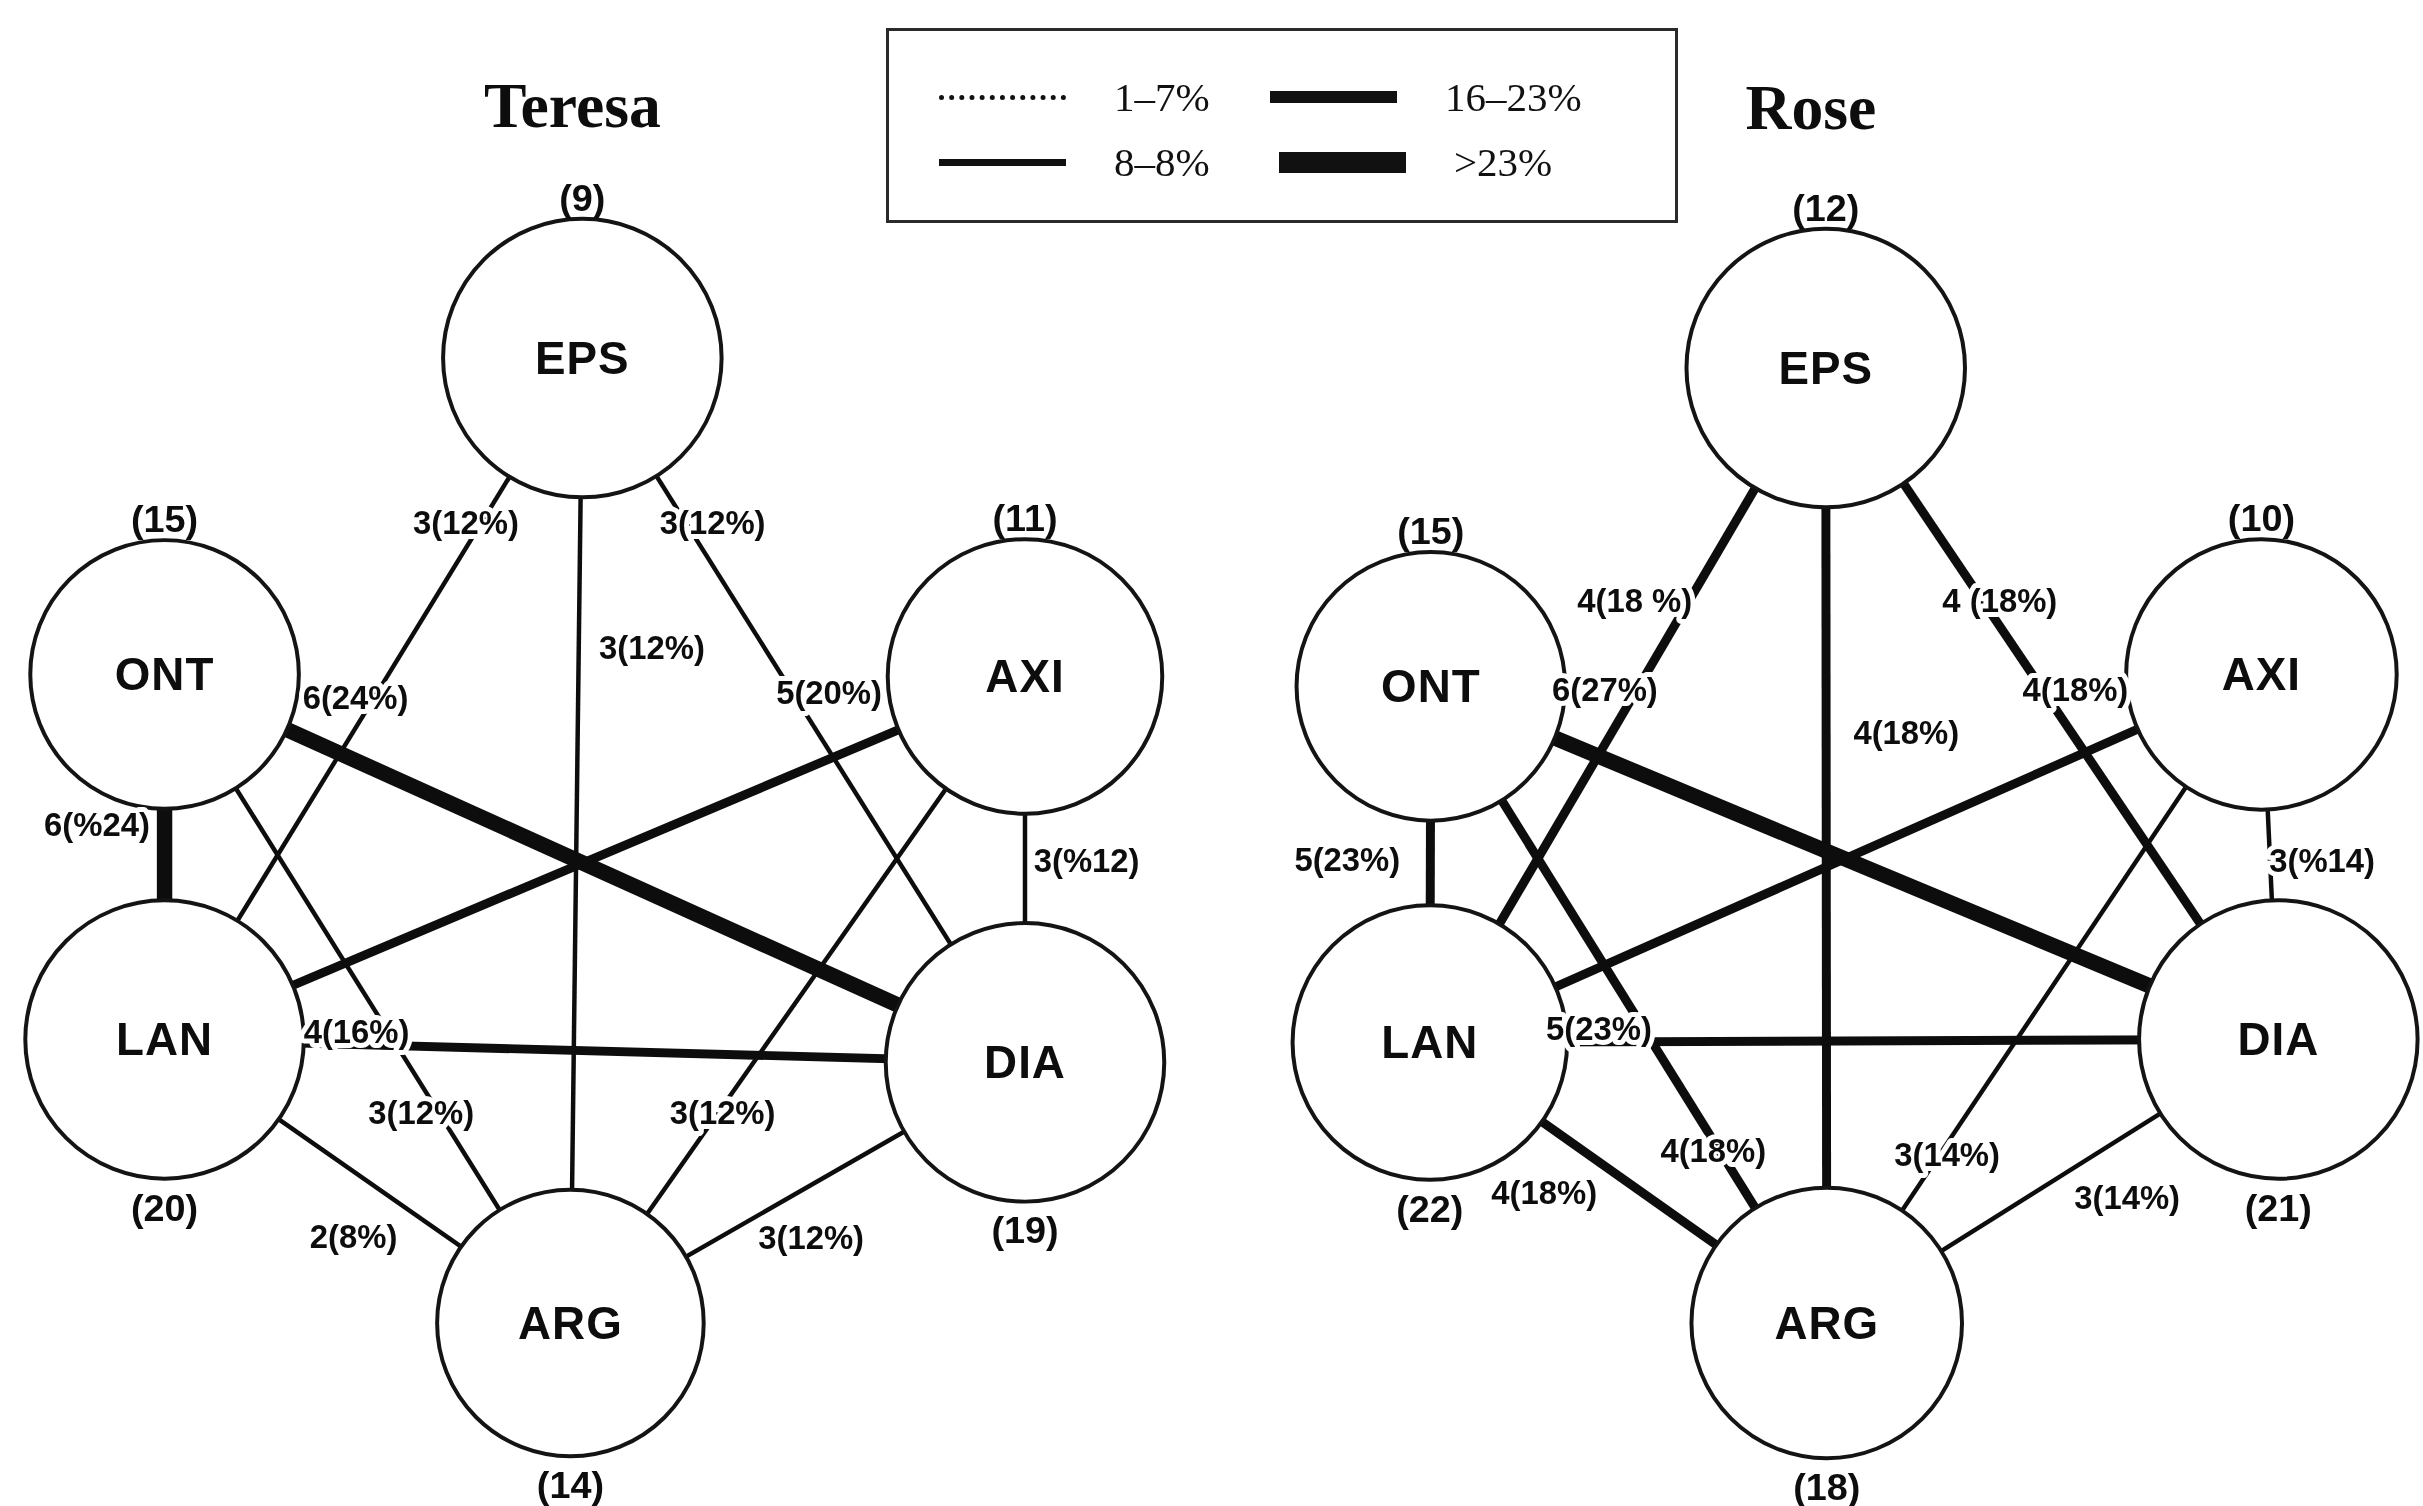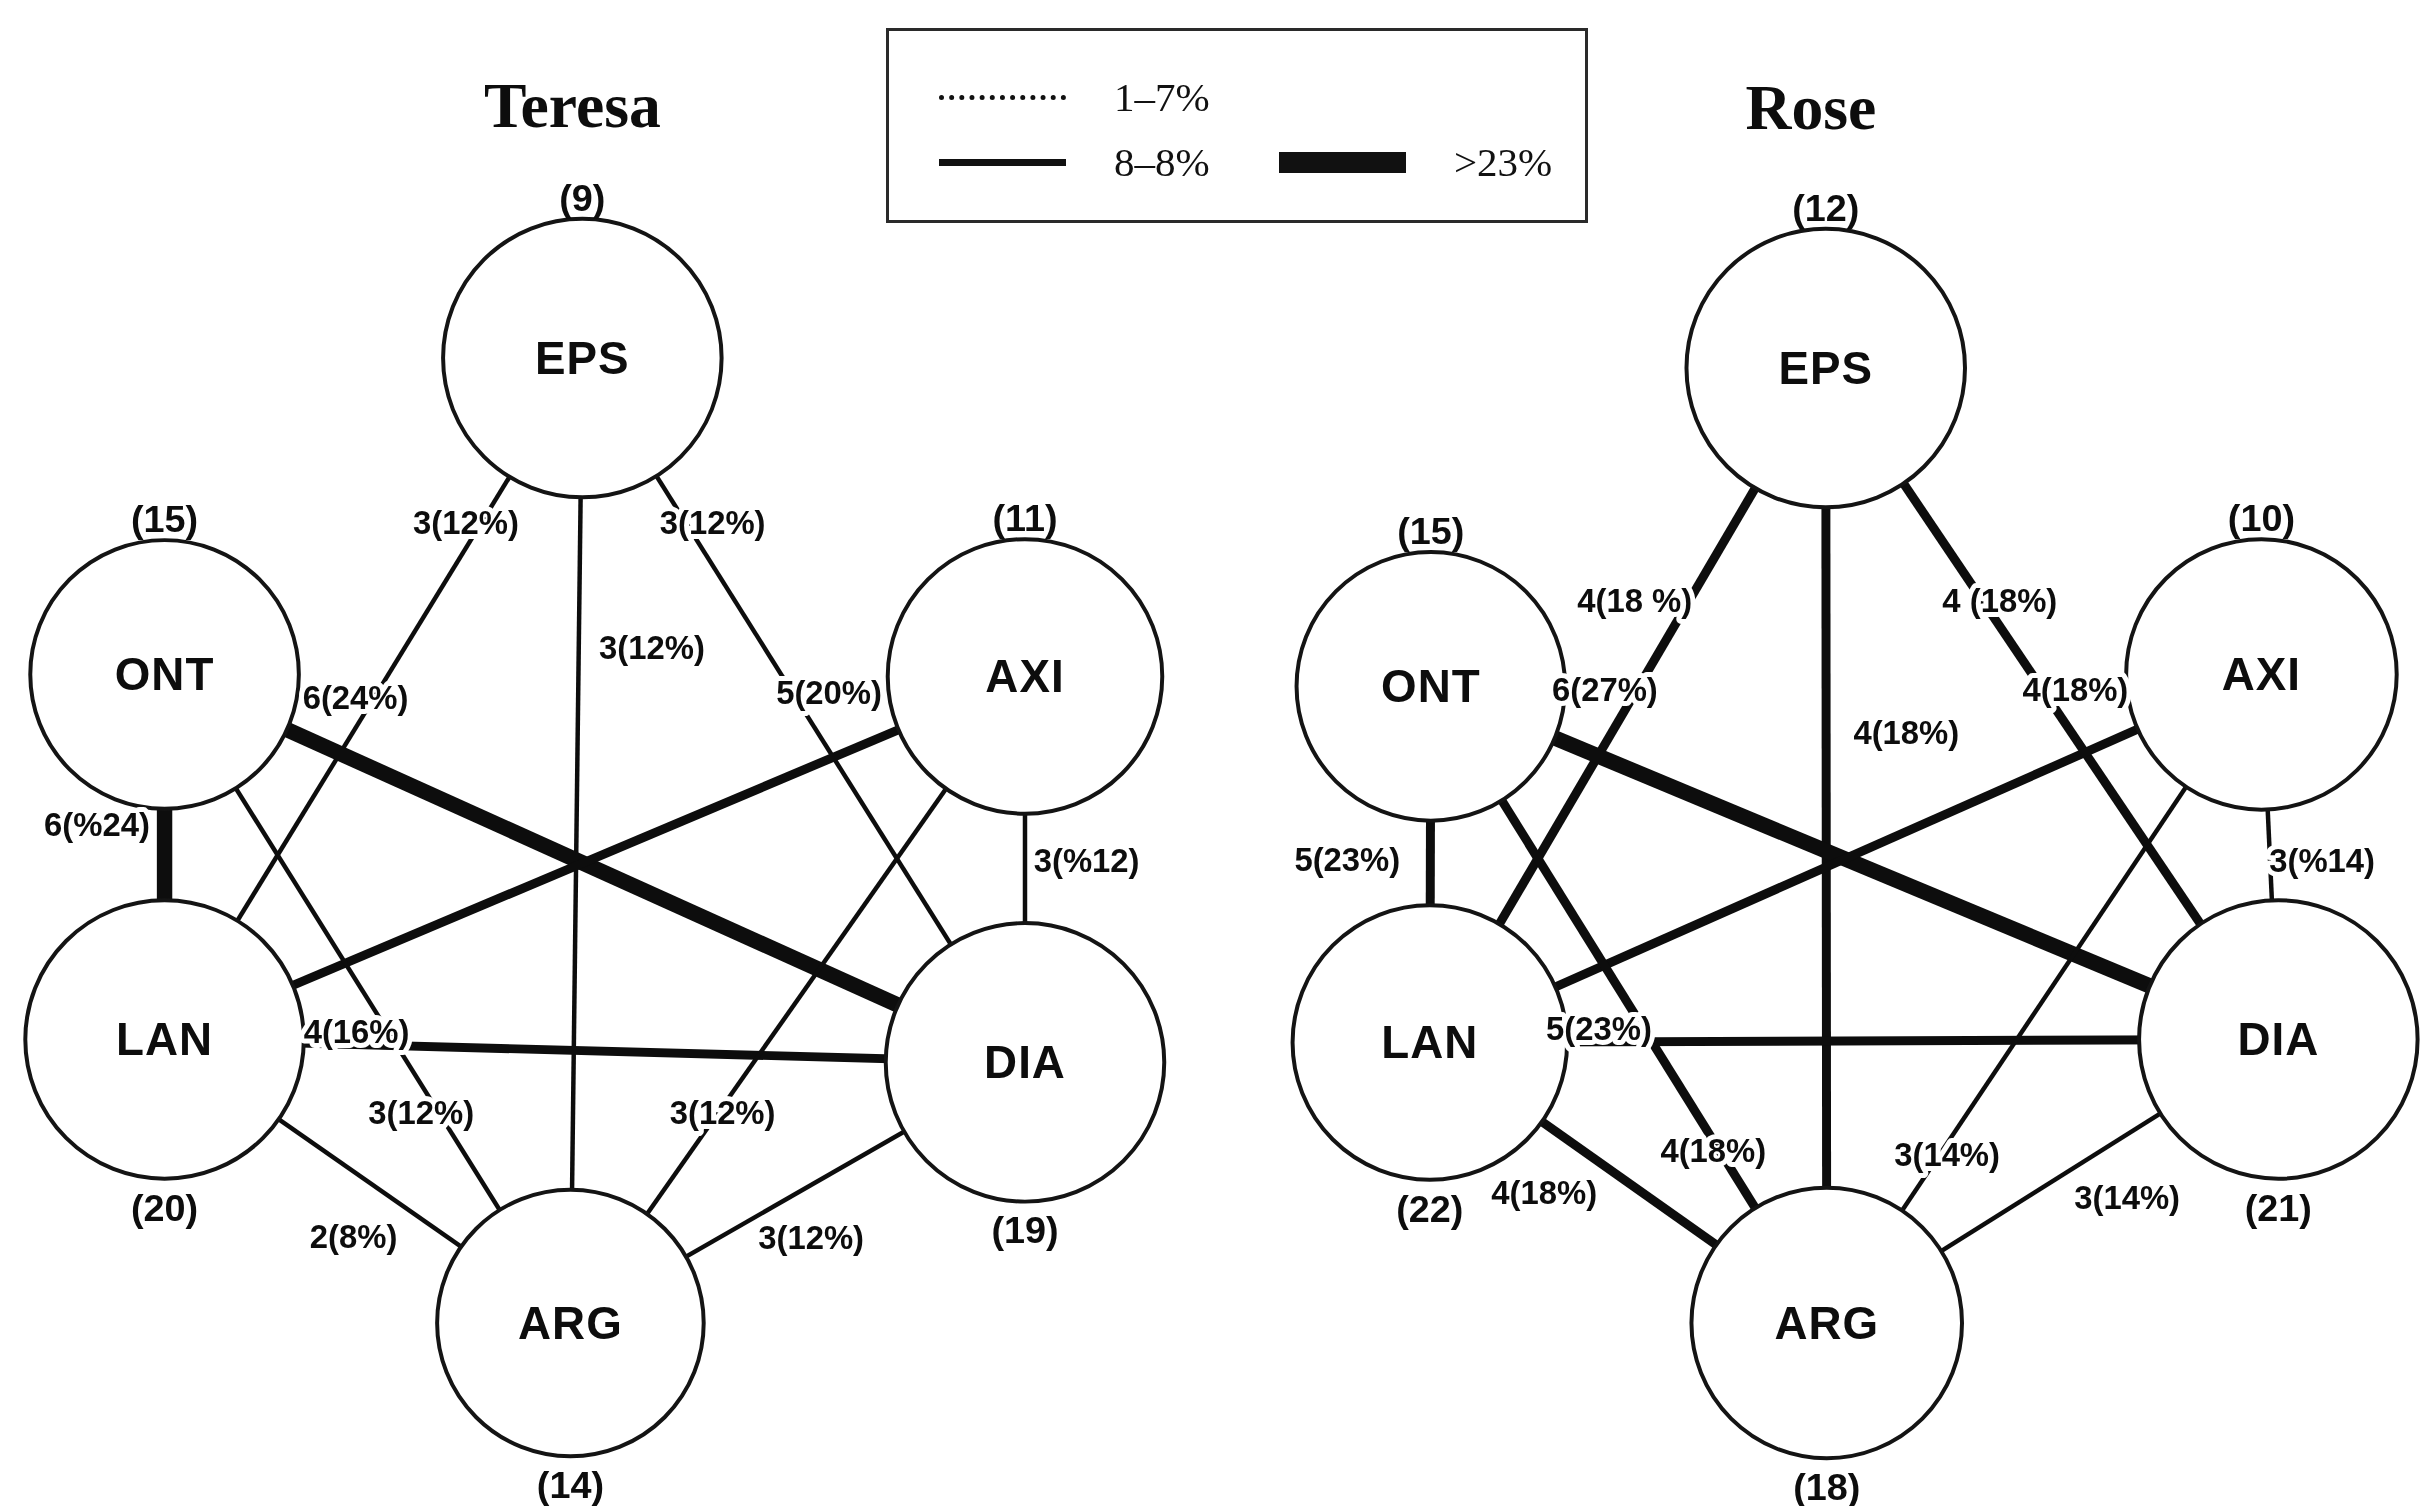--- a/index.html
+++ b/index.html
@@ -1,21 +1,21 @@
 <!DOCTYPE html>
 <html><head>
 <meta charset="utf-8">
 <style>
   html,body{margin:0;padding:0;background:#ffffff;}
   .stage{position:relative;width:2424px;height:1506px;background:#ffffff;overflow:hidden;
          font-family:"Liberation Sans", sans-serif;}
   .stage svg{position:absolute;left:0;top:0;}
 
   
-  .legend{position:absolute;left:886px;top:28px;width:702px;height:195px;
+  .legend{position:absolute;left:886px;top:28px;width:792px;height:195px;
           border:3px solid #2a2a2a;background:#ffffff;box-sizing:border-box;}
   .lcell{position:absolute;display:flex;align-items:center;transform:translateY(-50%);}
   .llabel{font-family:"Liberation Serif", serif;font-size:41px;color:#111;margin-left:48px;white-space:nowrap;}
   .sample{display:inline-block;width:127px;height:0;}
   .sample.dotted{border-top:5px dotted #111;}
   .sample.thin{border-top:7px solid #111;}
   .sample.medium{border-top:12px solid #111;}
   .sample.xthick{border-top:21px solid #111;}
 
   
@@ -128,20 +128,24 @@
 
   <div class="legend">
     <div class="lcell" style="left:50px;top:66px">
       <span class="sample dotted"></span>
       <span class="llabel">1–7%</span>
     </div>
     <div class="lcell" style="left:50px;top:131px">
       <span class="sample thin"></span>
       <span class="llabel">8–8%</span>
     </div>
+    <div class="lcell" style="left:381px;top:66px">
+      <span class="sample medium"></span>
+      <span class="llabel">16–23%</span>
+    </div>
     <div class="lcell" style="left:390px;top:131px">
       <span class="sample xthick"></span>
       <span class="llabel">&gt;23%</span>
     </div>
   </div>
 
 </div>
 
 
 </body></html>

